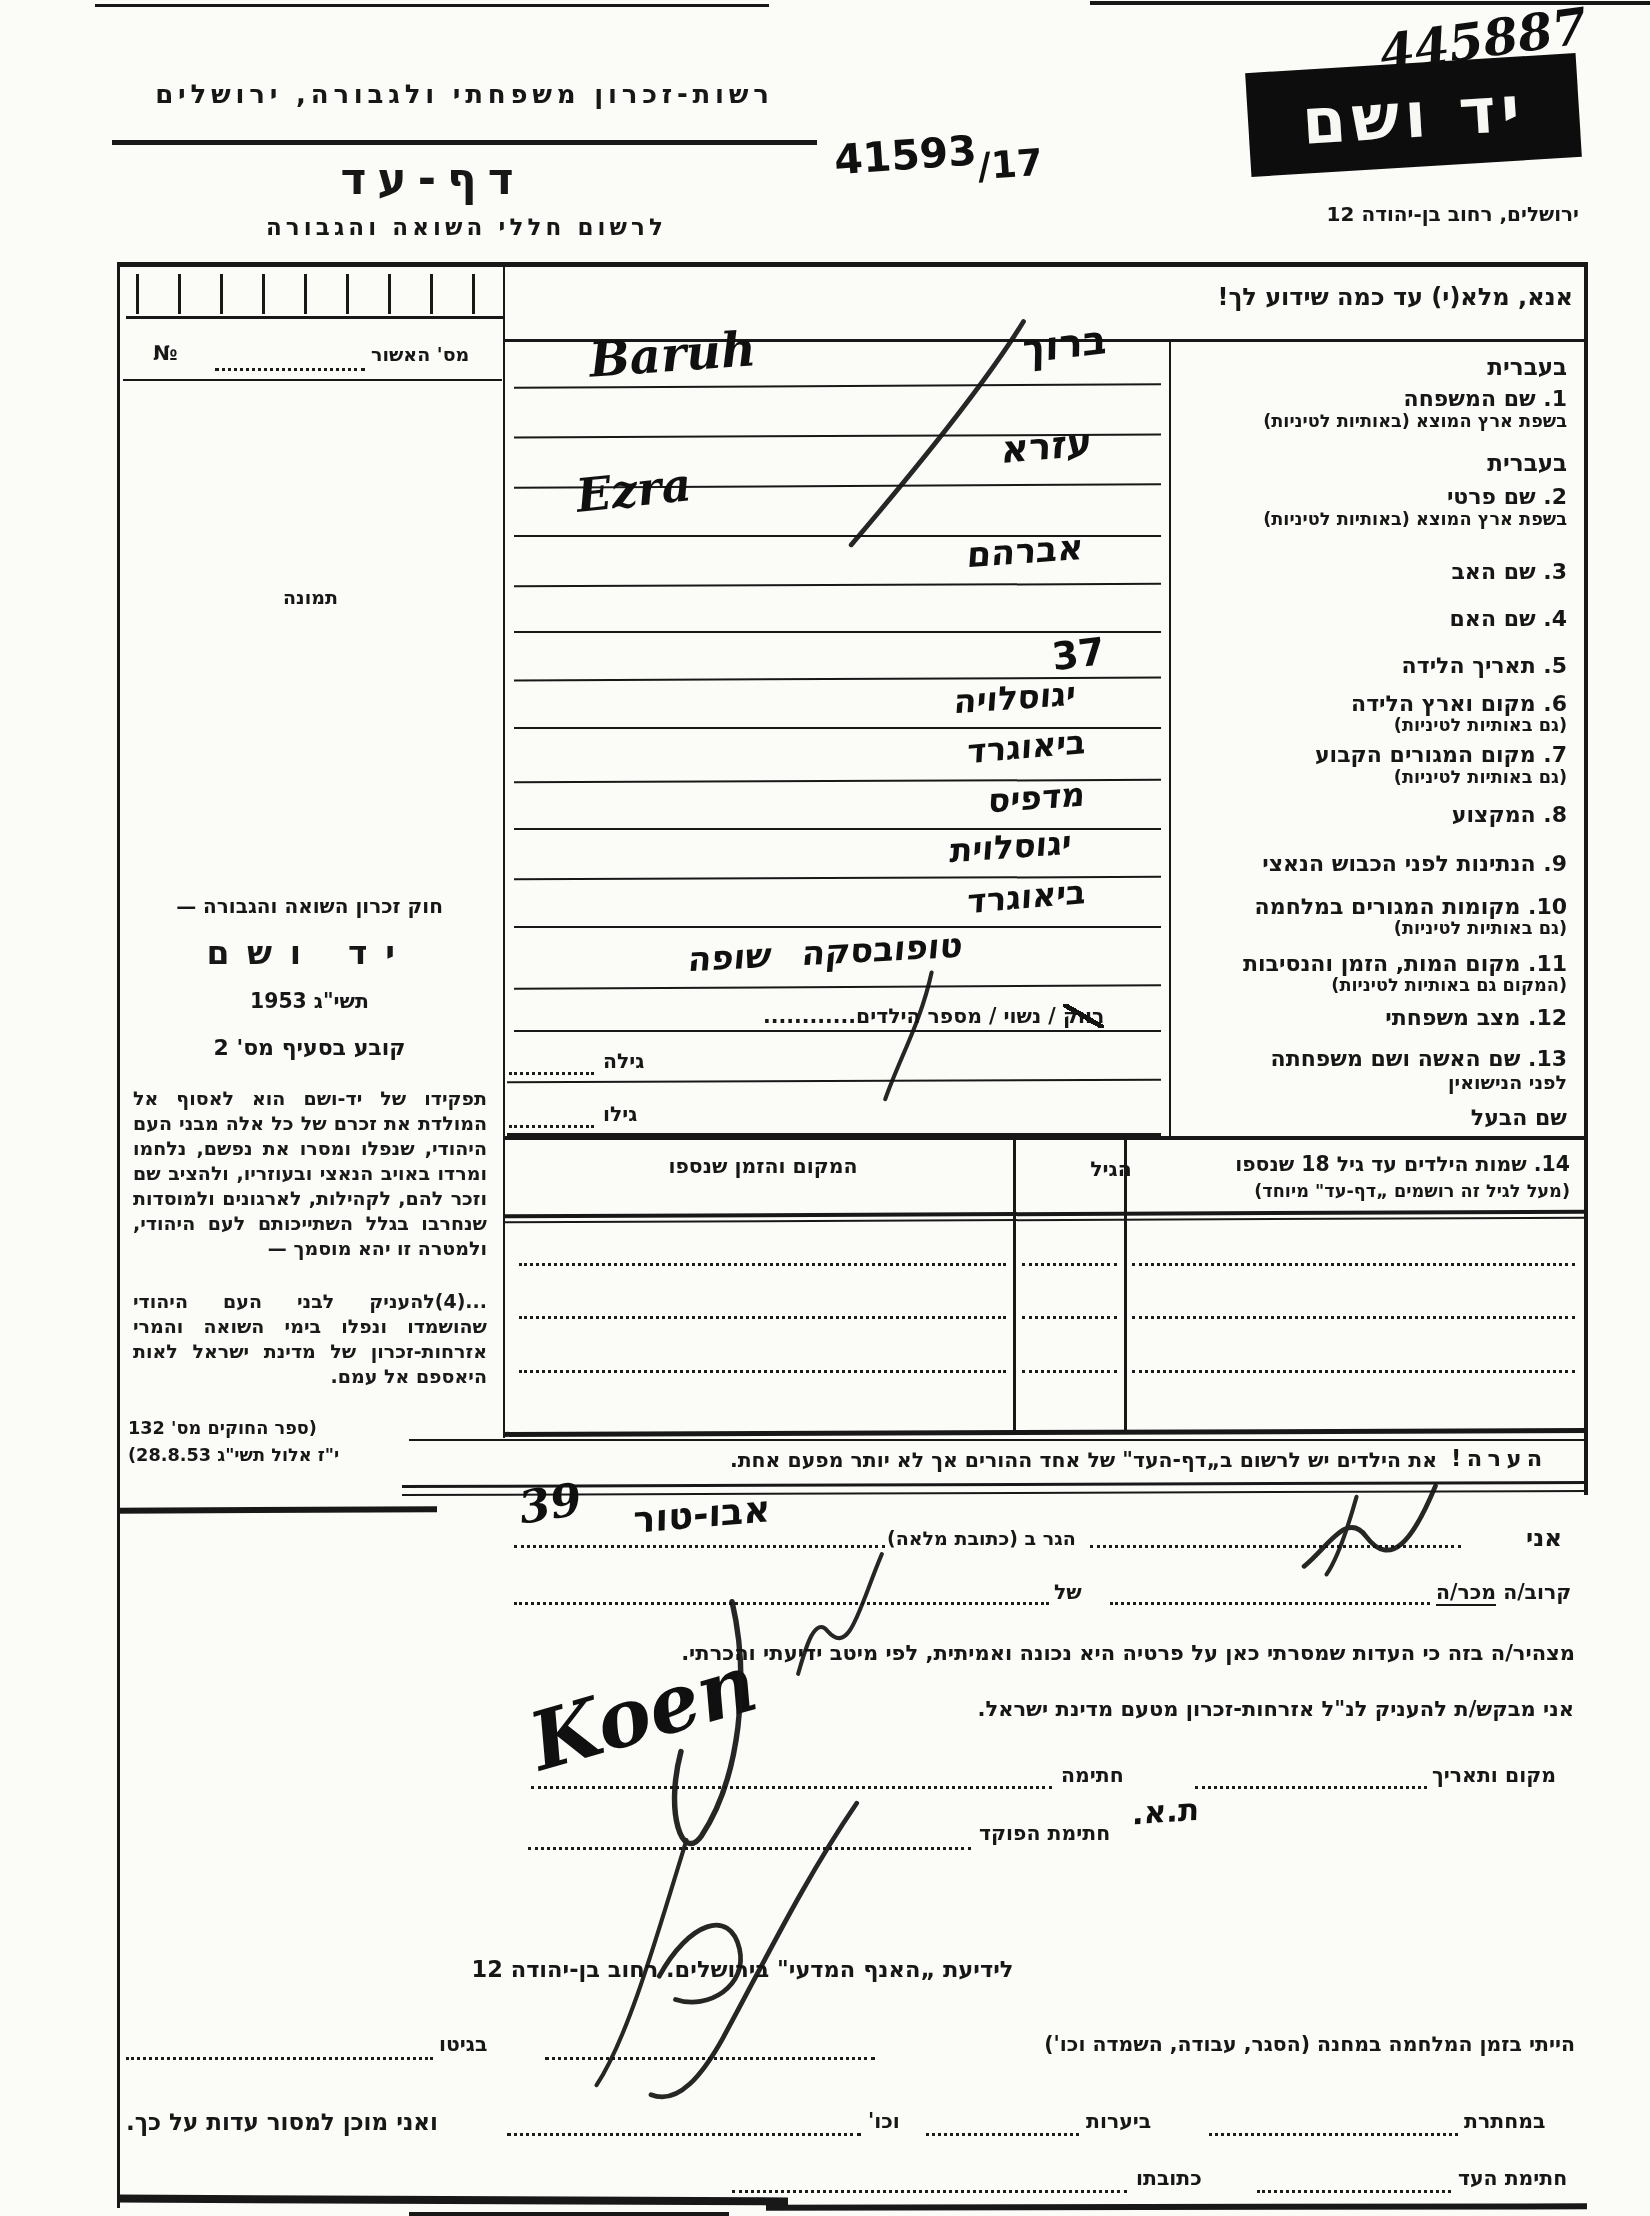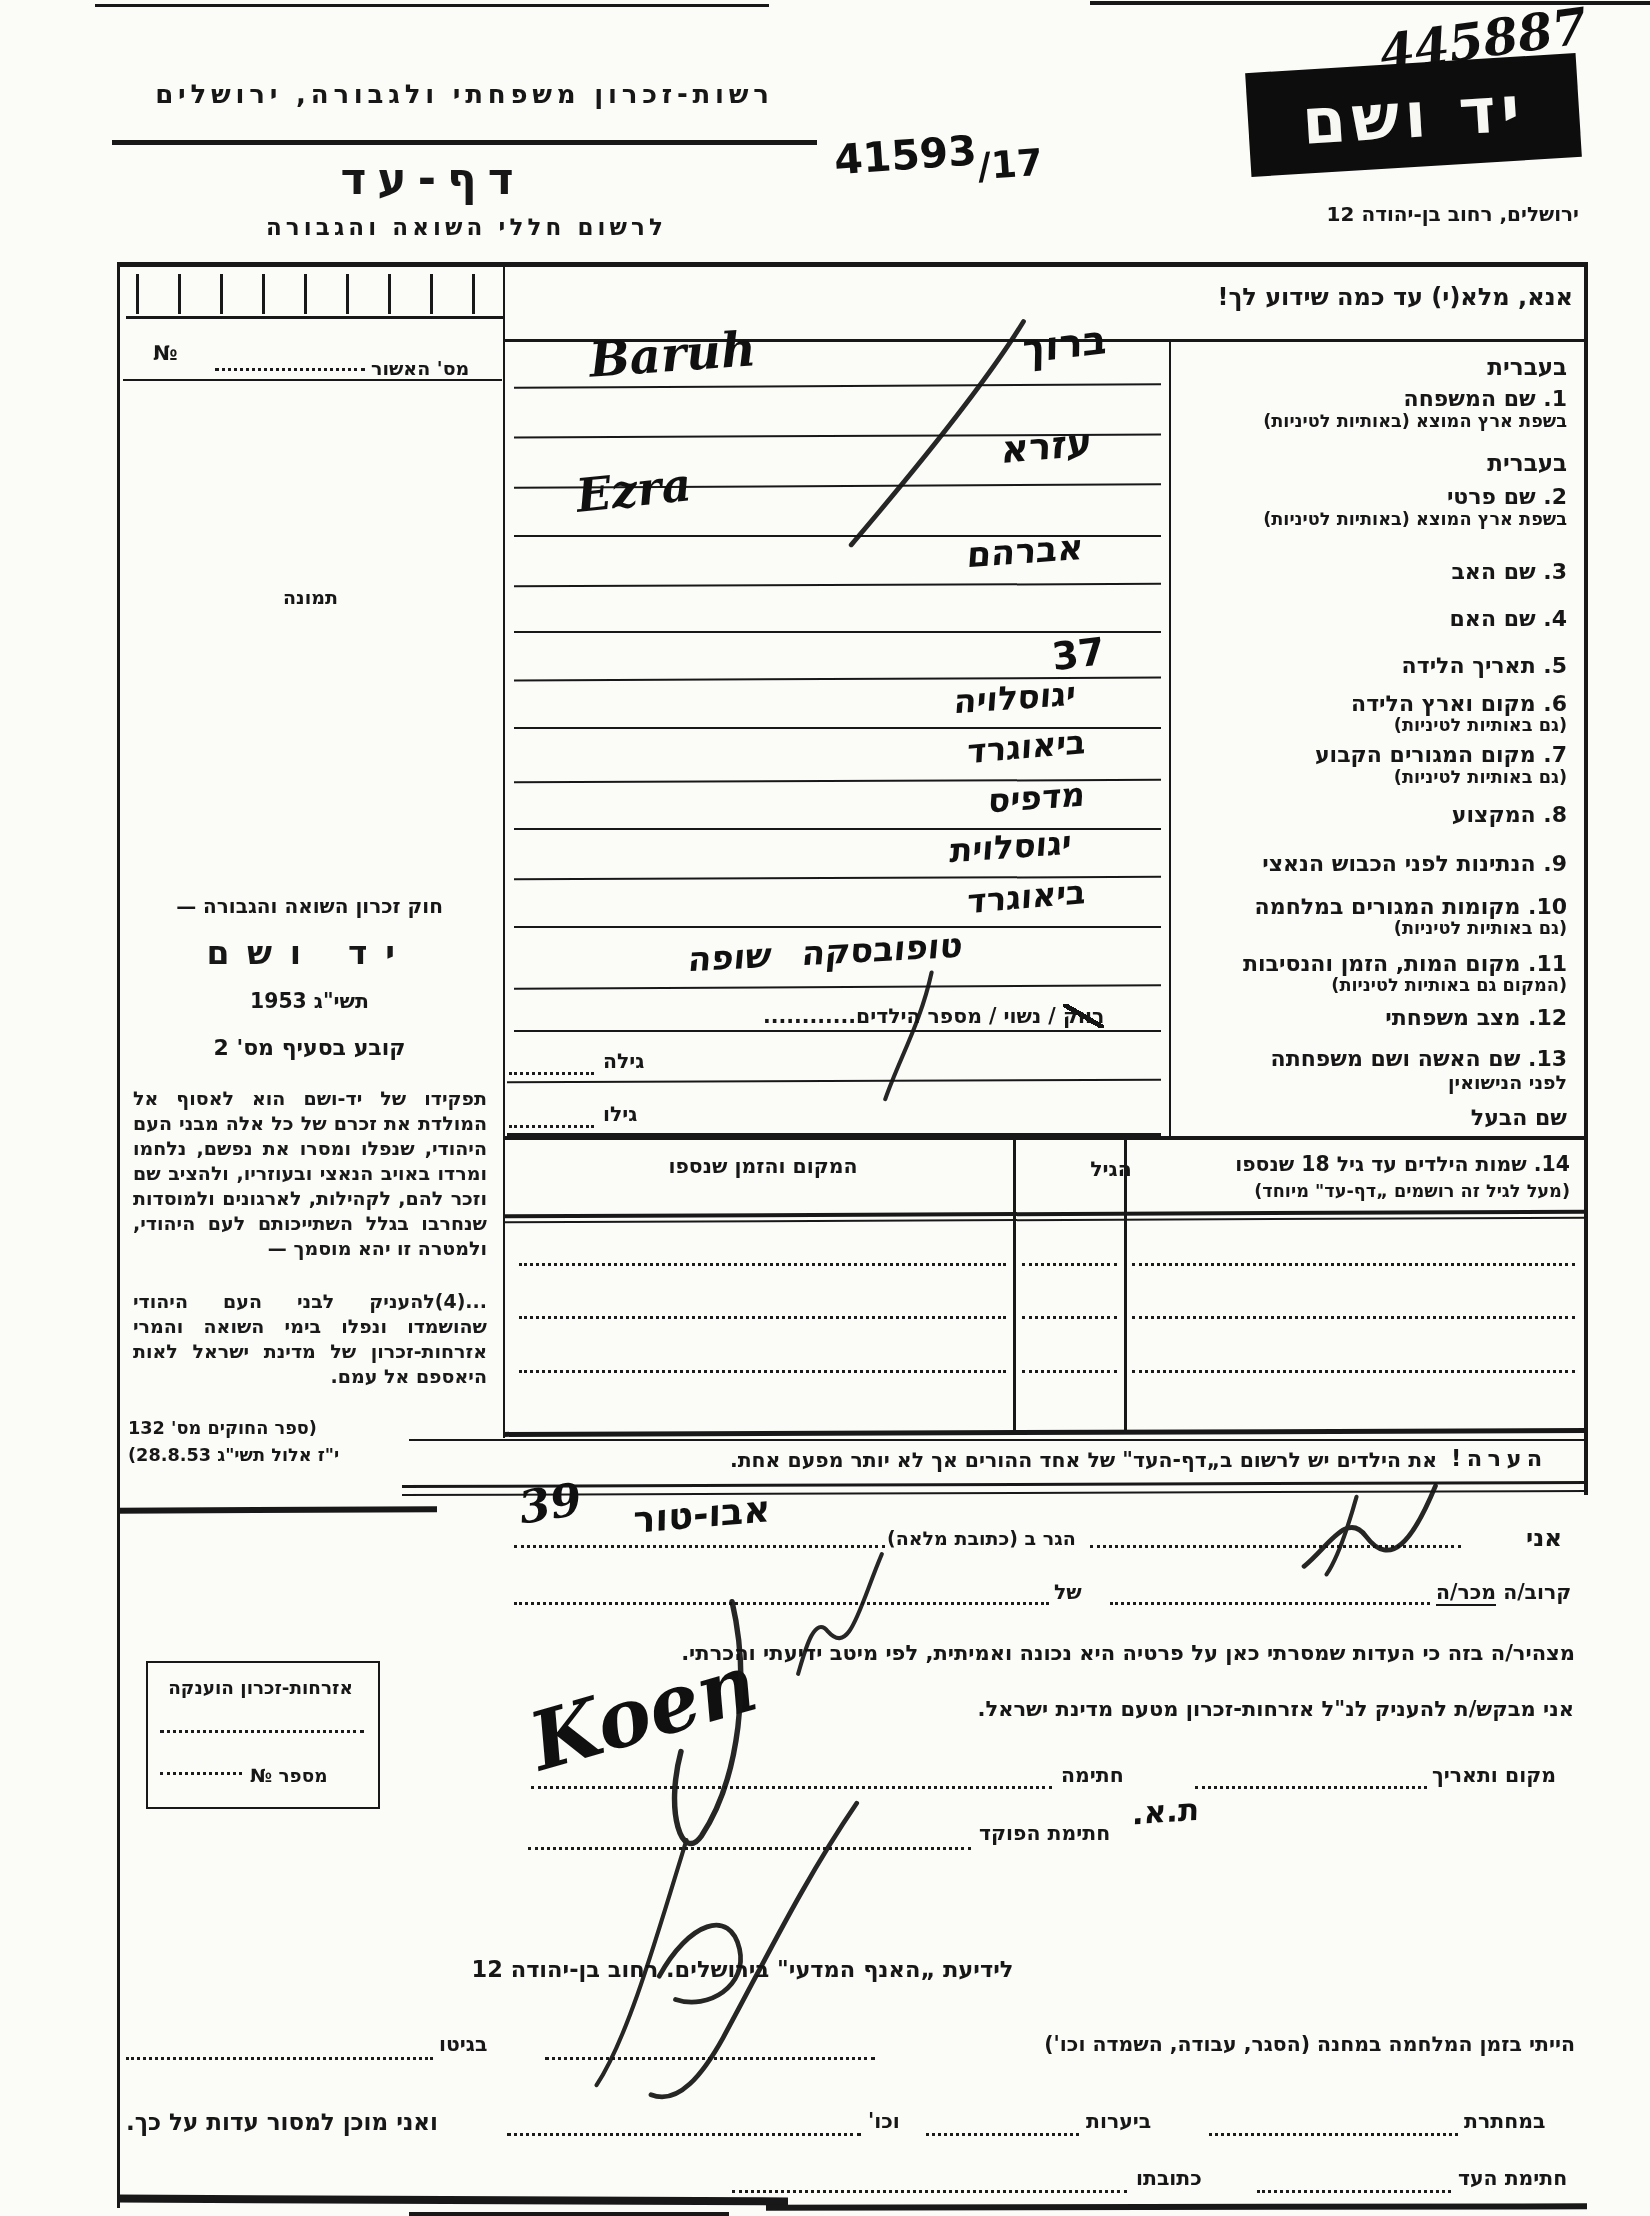--- a/index.html
+++ b/index.html
@@ -55,21 +55,21 @@
   <div class="vline" style="left:503px;top:266px;width:2px;height:1172px;"></div>
   <div class="vline" style="left:1169px;top:341px;width:2px;height:796px;"></div>
   <div class="hline" style="left:503px;top:339px;width:1084px;height:3.4px;"></div>
 
   <div class="t rt" style="left:1192px;top:283px;width:381px;font-size:24px;">אנא, מלא(י) עד כמה שידוע לך!</div>
 
   <div style="position:absolute;left:136px;top:274px;width:354px;height:40px;
               background:repeating-linear-gradient(90deg,#181818 0 3.4px,transparent 3.4px 42px);"></div>
   <div class="hline" style="left:126px;top:316px;width:377px;height:2.7px;"></div>
 
-  <div class="t" style="left:371px;top:343px;font-size:19px;margin-top:14px;">מס' האשור</div>
+  <div class="t" style="left:371px;top:343px;font-size:19px;">מס' האשור</div>
   <div class="dotline" style="left:215px;top:368px;width:150px;"></div>
   <div class="t" style="left:153px;top:341px;font-size:20.4px;">№</div>
   <div class="hline" style="left:123px;top:379px;width:379px;height:2px;"></div>
 
   <div class="t ct" style="left:266px;top:586px;width:89px;font-size:19px;">תמונה</div>
 
   <div class="t ct" style="left:129px;top:894px;width:361px;font-size:20px;">חוק זכרון השואה והגבורה —</div>
   <div class="t ct" style="left:129px;top:933px;width:361px;font-size:33px;letter-spacing:17.7px;">יד ושם</div>
   <div class="t ct" style="left:129px;top:989px;width:361px;font-size:20.4px;">תשי"ג 1953</div>
   <div class="t ct" style="left:129px;top:1035px;width:361px;font-size:22px;">קובע בסעיף מס' 2</div>
@@ -180,26 +180,20 @@
   </div>
   <div class="dotline" style="left:1110px;top:1602px;width:320px;"></div>
   <div class="t" style="left:1054px;top:1580px;font-size:20.4px;">של</div>
   <div class="dotline" style="left:514px;top:1602px;width:535px;"></div>
 
   <div class="t rt" style="left:477px;top:1641px;width:1098px;font-size:21px;">מצהיר/ה בזה כי העדות שמסרתי כאן על פרטיה היא נכונה ואמיתית, לפי מיטב ידיעתי והכרתי.</div>
   <div class="t rt" style="left:817px;top:1697px;width:757px;font-size:21px;">אני מבקש/ת להעניק לנ"ל אזרחות-זכרון מטעם מדינת ישראל.</div>
 
   <div class="hw hwl" style="left:528px;top:1665px;font-size:80px;transform:rotate(-16deg);direction:ltr;">Koen</div>
 
-  <div class="box" style="left:146px;top:1661px;width:230px;height:144px;">
-    <div class="t ct" style="left:0;top:13.6px;width:225px;font-size:18.4px;">אזרחות-זכרון הוענקה</div>
-    <div class="dotline" style="left:12.3px;top:67px;width:204px;"></div>
-    <div class="t" style="left:102px;top:102px;font-size:18.4px;">מספר №</div>
-    <div class="dotline" style="left:12.3px;top:109px;width:82px;"></div>
-  </div>
 
   <div class="t" style="left:1432px;top:1763px;font-size:20.4px;">מקום ותאריך</div>
   <div class="dotline" style="left:1195px;top:1786px;width:232px;"></div>
   <div class="hw" style="left:1132px;top:1793px;font-size:31px;transform:rotate(-4deg) skewX(-6deg);">ת.א.</div>
   <div class="t" style="left:1061px;top:1763px;font-size:20.4px;">חתימה</div>
   <div class="dotline" style="left:531px;top:1786px;width:521px;"></div>
 
   <div class="t" style="left:979px;top:1821px;font-size:20.4px;">חתימת הפוקד</div>
   <div class="dotline" style="left:528px;top:1847px;width:443px;"></div>
 

